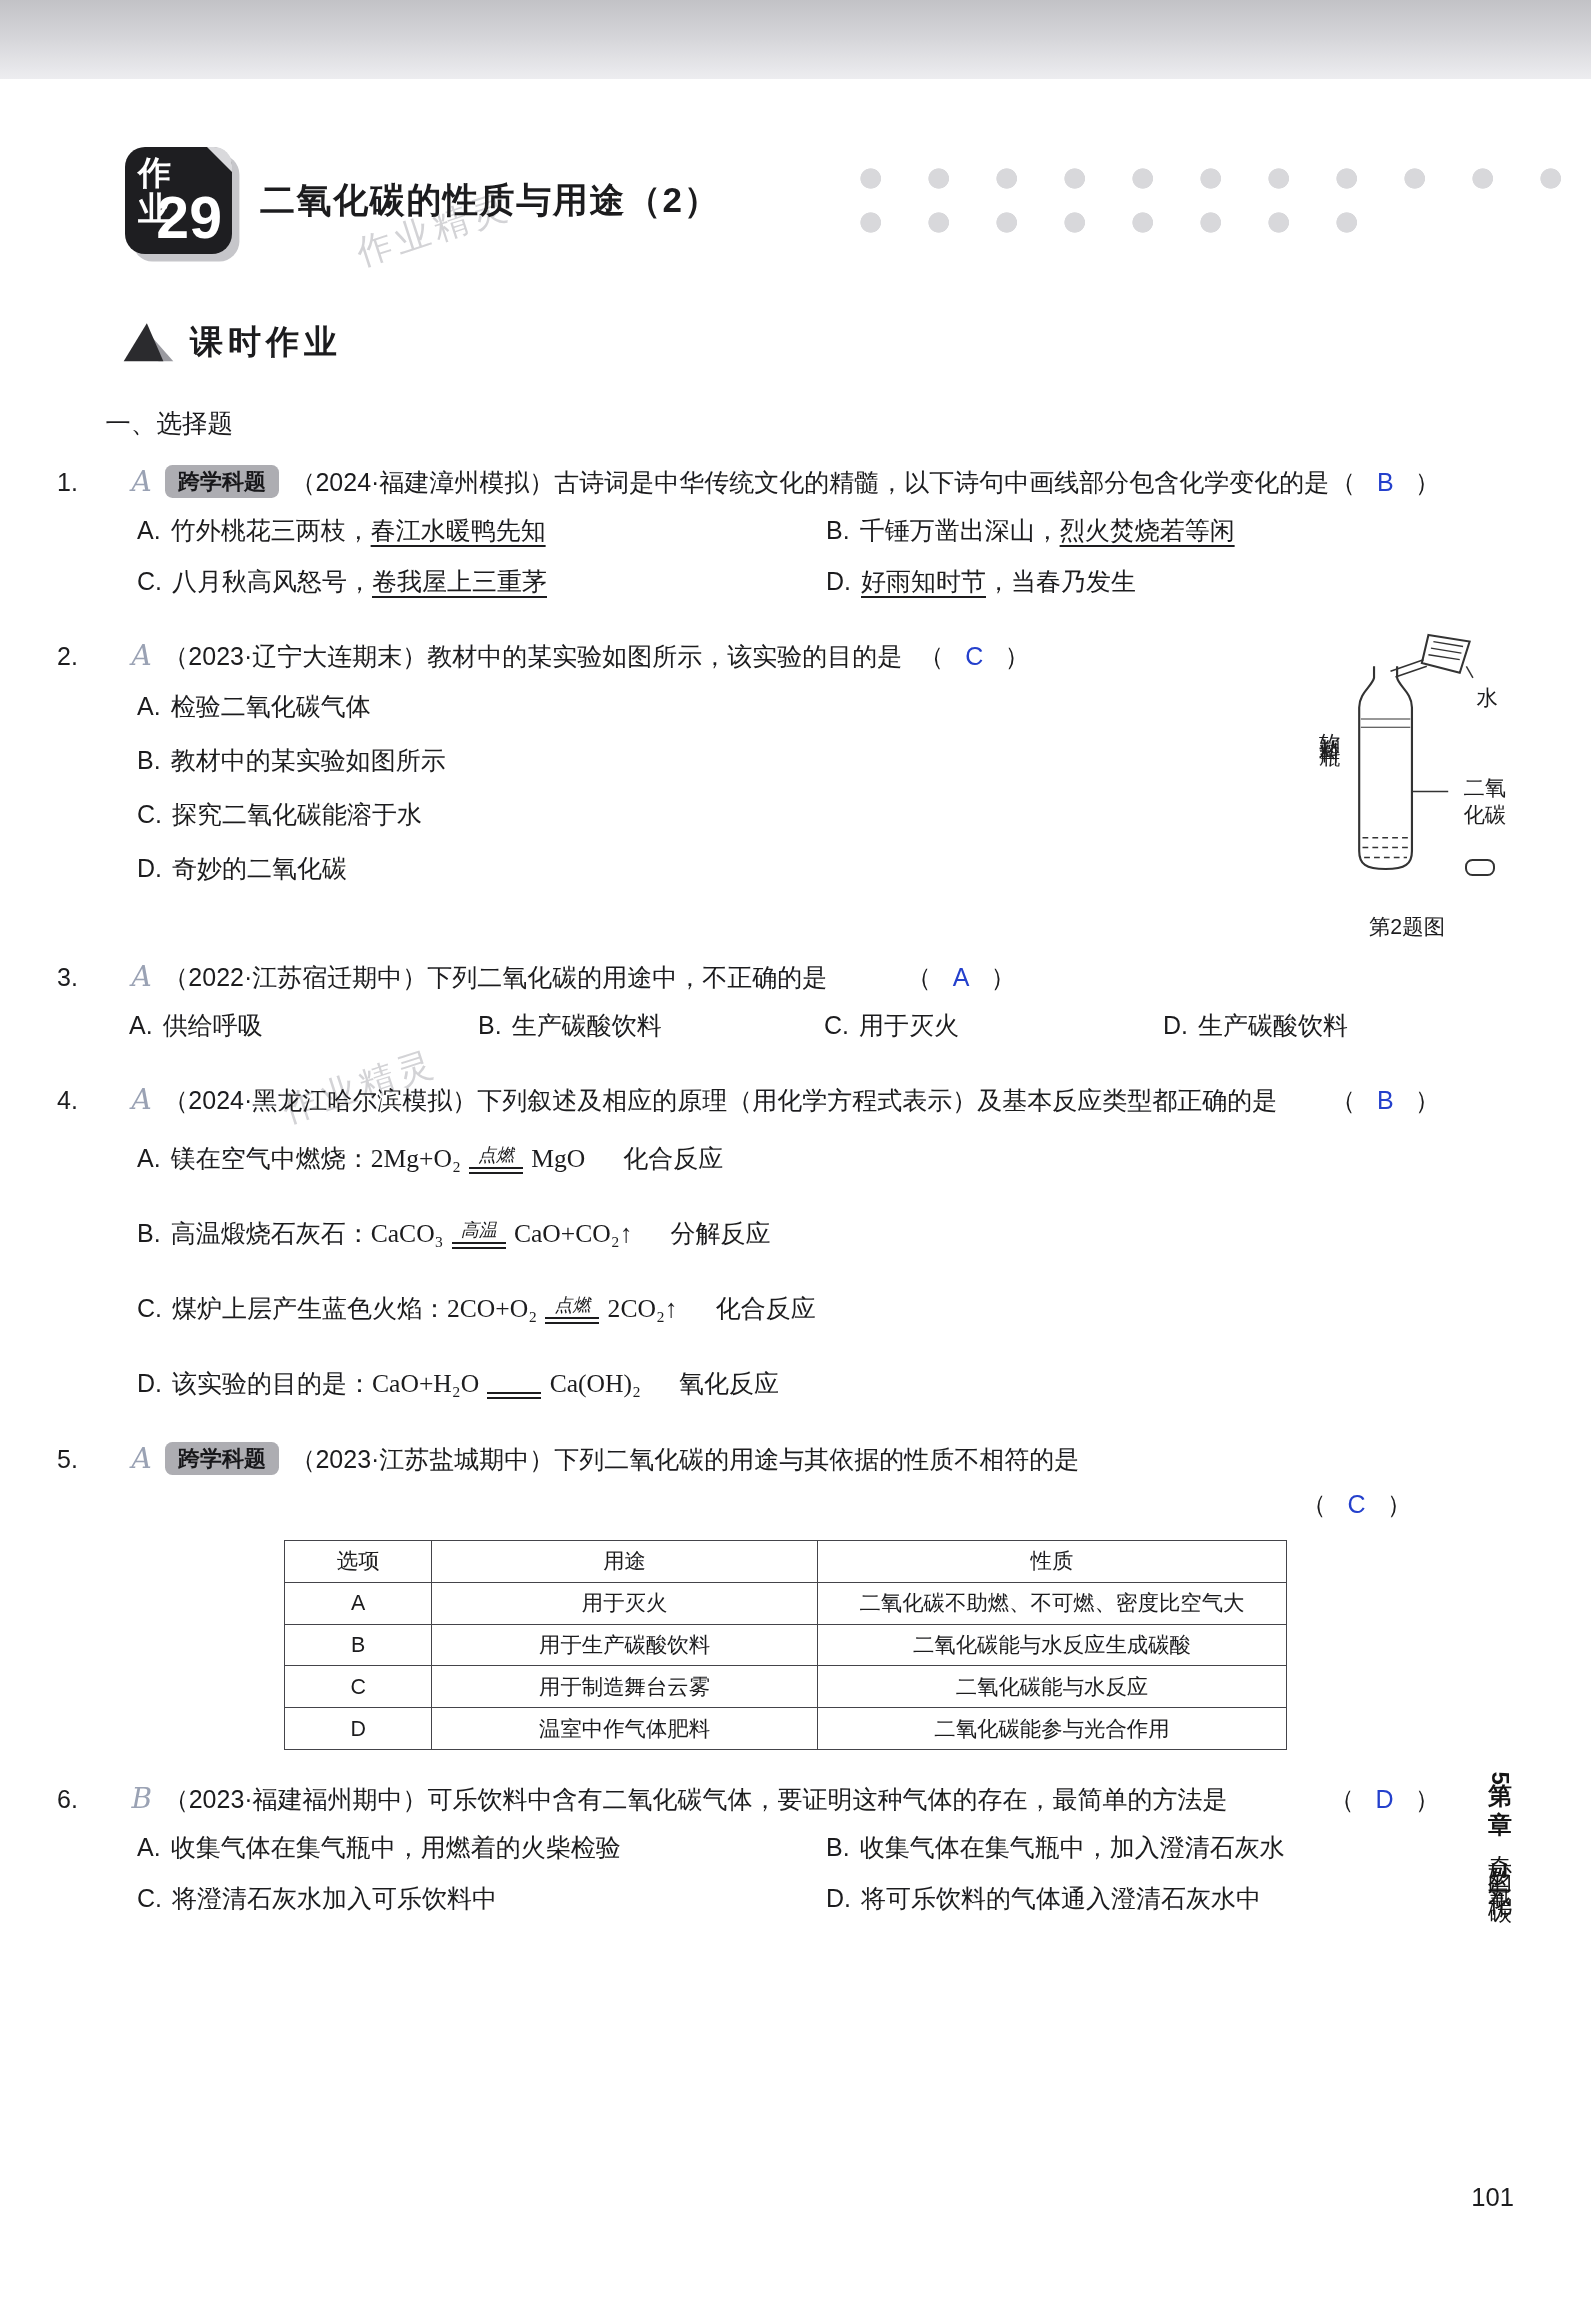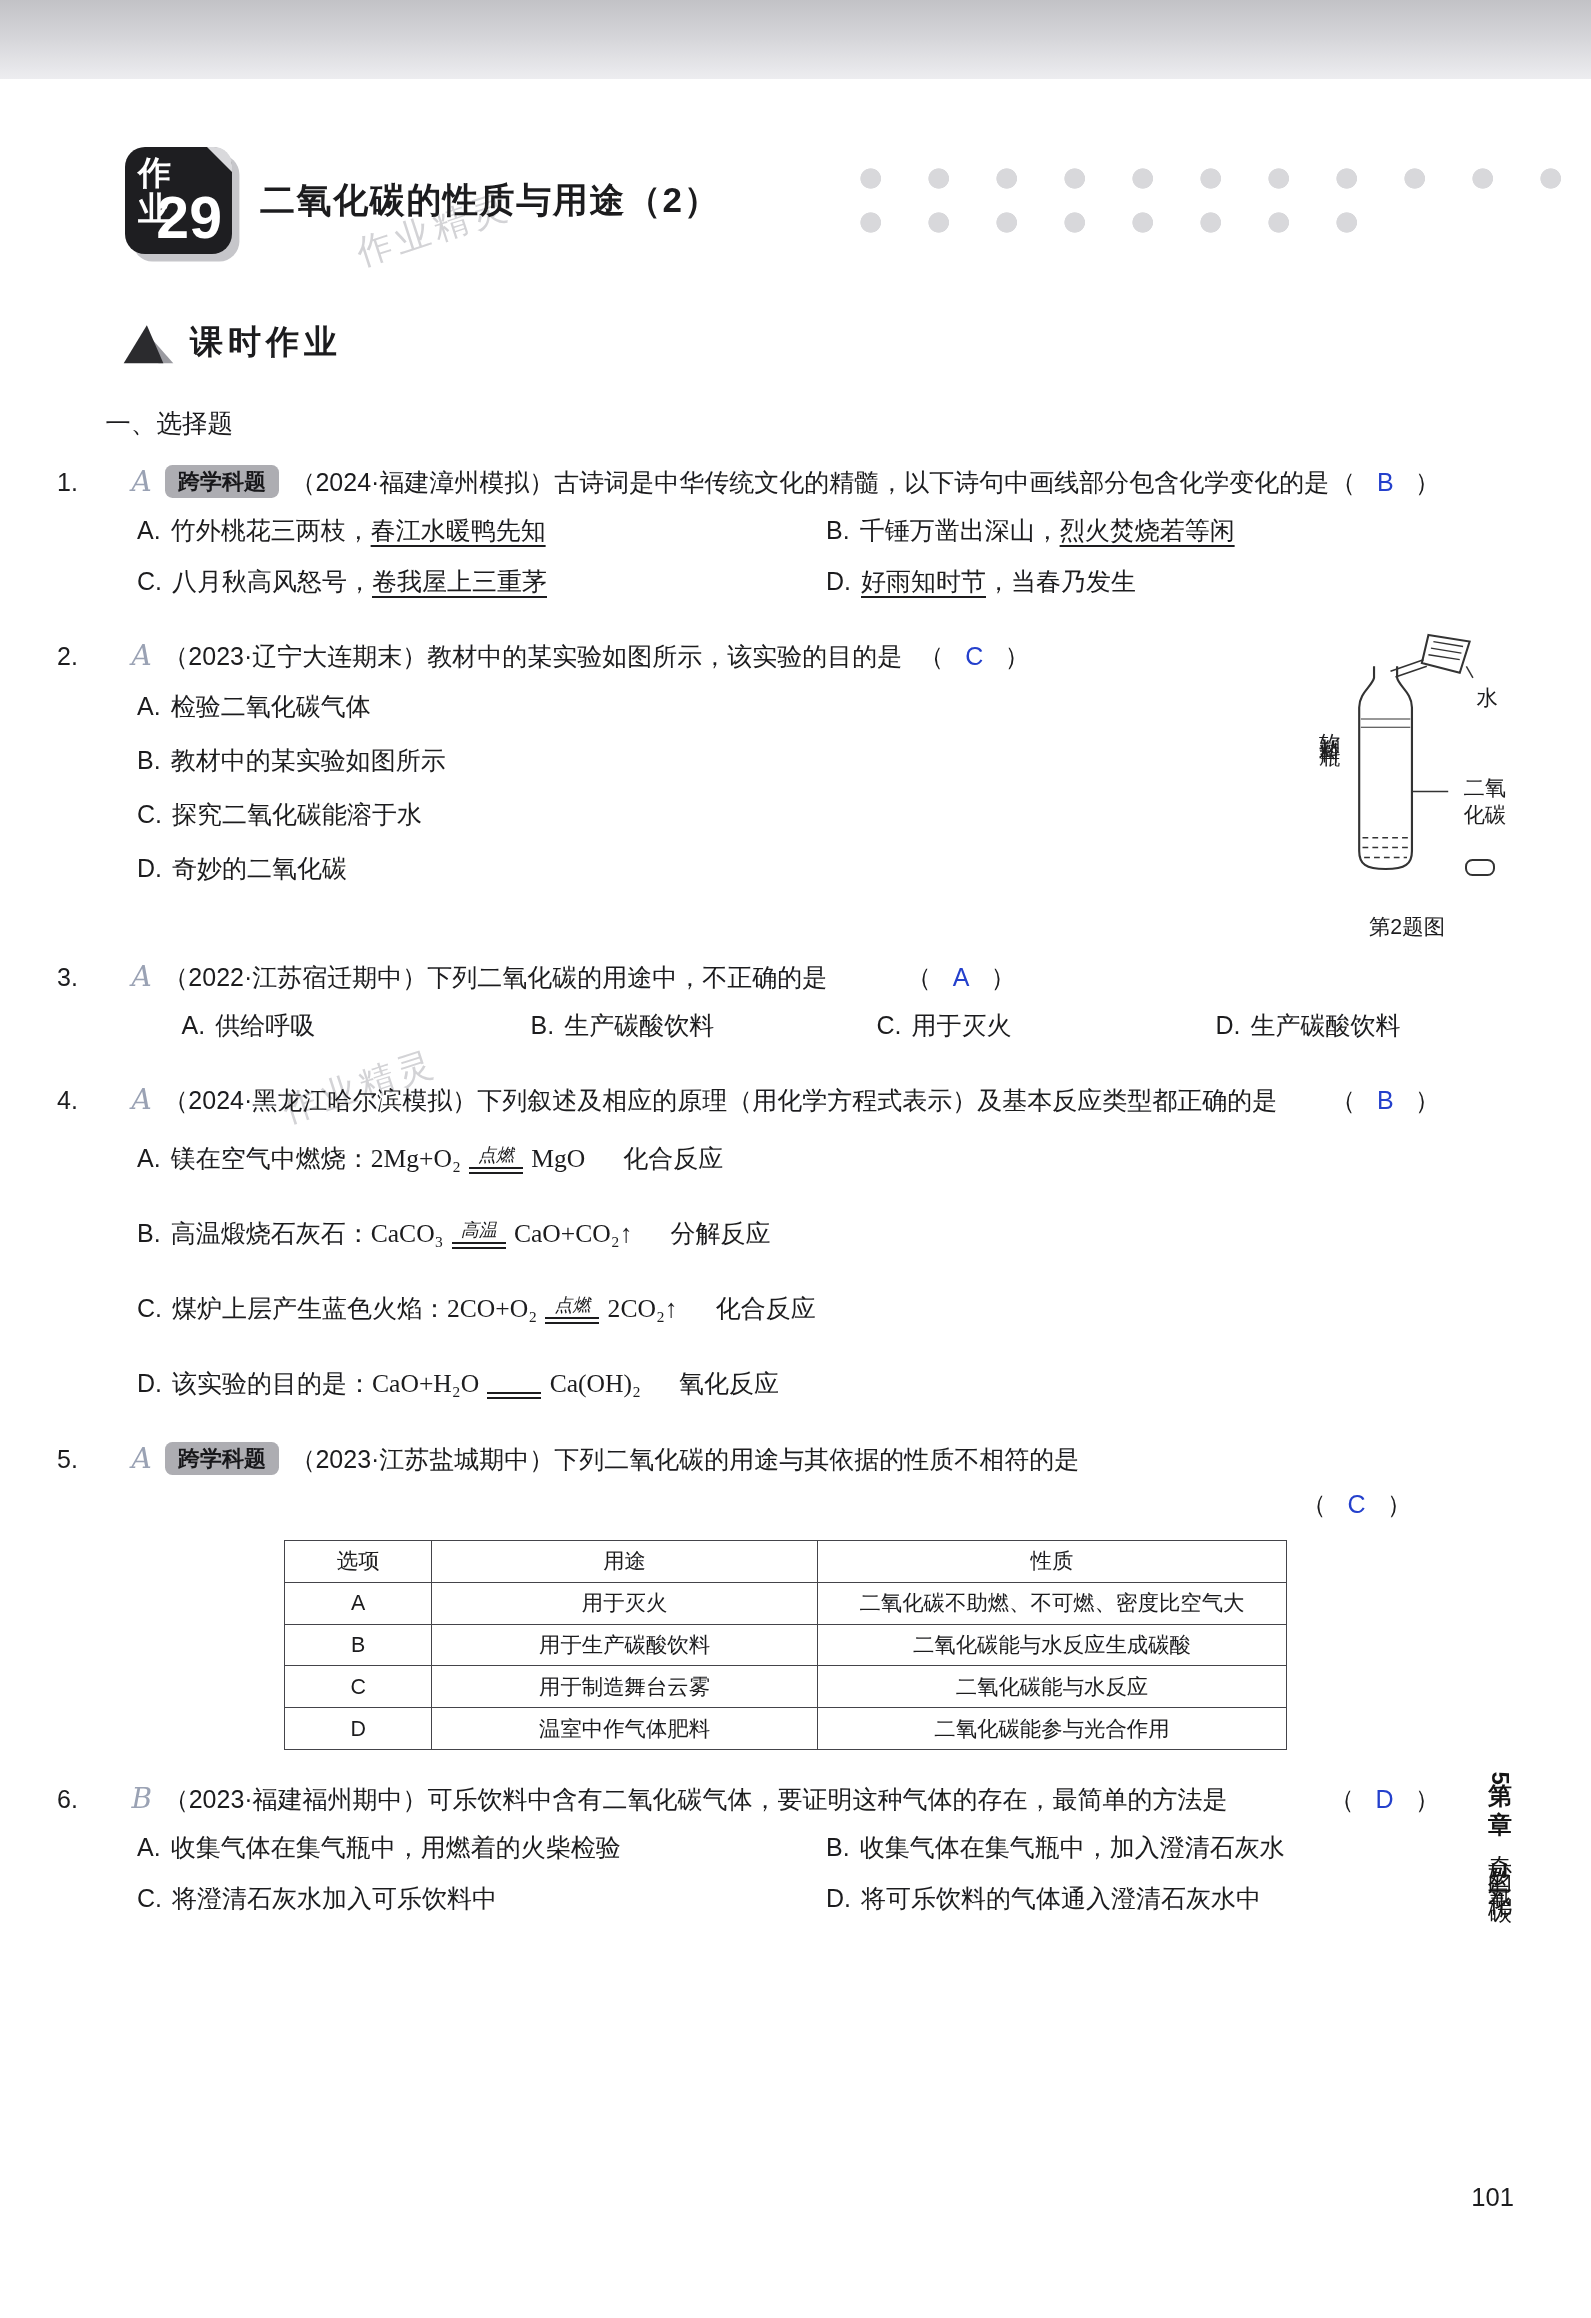--- a/index.html
+++ b/index.html
@@ -28,21 +28,21 @@
   .hw-badge .bnum { position:absolute; right:10px; bottom:1.6px; font-size:59px;
     font-weight:bold; color:#fff; }
   .hw-title { margin-left:28px; font-size:35px; font-weight:800; letter-spacing:1.6px; white-space:nowrap; }
   .dot-row { position:absolute; height:21.4px;
     background-image:radial-gradient(circle at 10.7px 10.7px,#d8d8db 10px,rgba(0,0,0,0) 10.7px);
     background-size:68px 21.4px; background-repeat:repeat-x; }
   .dot-row.r1 { left:735px; top:30px; width:729px; }
   .dot-row.r2 { left:735px; top:74px; width:544px; }
 
   
-  .section-head { display:flex; align-items:flex-end; margin:58px 0 0 25px; }
+  .section-head { display:flex; align-items:flex-start; margin:58px 0 0 25px; }
   .section-head .tri { width:53px; height:43px; flex:none; }
   .section-head .stitle { margin-left:15px; font-size:33px; font-weight:800; letter-spacing:5px; }
   .subsection { margin:41px 0 18px 8.2px; font-size:25.6px; }
 
   
   .q { position:relative; font-size:25px; line-height:45px; margin-bottom:26px; }
   .qtext { position:relative; padding-left:40px; text-indent:-40px; }
   .qnum { display:inline-block; min-width:33px; }
   .stud-ans { font-family:"DejaVu Serif","Liberation Serif",serif; font-style:italic;
     color:#9aa2b4; font-size:28px; margin:0 11.5px 0 1.6px; }
@@ -55,21 +55,21 @@
   .ans-inline { margin-left:16.5px; }
   .ans-gap { margin-left:79px; }
   .ans-line { text-align:right; padding-right:33px; font-size:25px; line-height:45px; }
 
   .opt-label { margin-right:10px; }
   .u { text-decoration:underline; text-underline-offset:5.8px; text-decoration-thickness:1.6px; }
 
   .grid2 { display:grid; grid-template-columns:689px 1fr; margin-left:40px; line-height:51px; }
   .q2-wrap { position:relative; }
   .q2-opts { margin-left:40px; line-height:54px; max-width:1055px; }
-  .q3-opts { display:flex; margin-left:40px; line-height:51px;justify-content:center; }
+  .q3-opts { display:flex; margin-left:32px; line-height:51px; }
   .q3-opts > div:nth-child(1){ width:349px; }
   .q3-opts > div:nth-child(2){ width:346px; }
   .q3-opts > div:nth-child(3){ width:339px; }
 
   
   .eqs { margin-left:40px; margin-top:13px; }
   .eqline { display:flex; align-items:flex-end; margin-bottom:30px; white-space:nowrap; }
   .formula { font-family:"Liberation Serif","DejaVu Serif",serif; font-size:25.6px; }
   .cheq { display:flex; flex-direction:column; align-items:center; margin:0 8.2px; padding-bottom:7.4px;font-style:italic; }
   .cond { font-size:18px; line-height:20px; margin-bottom:2.5px; }

